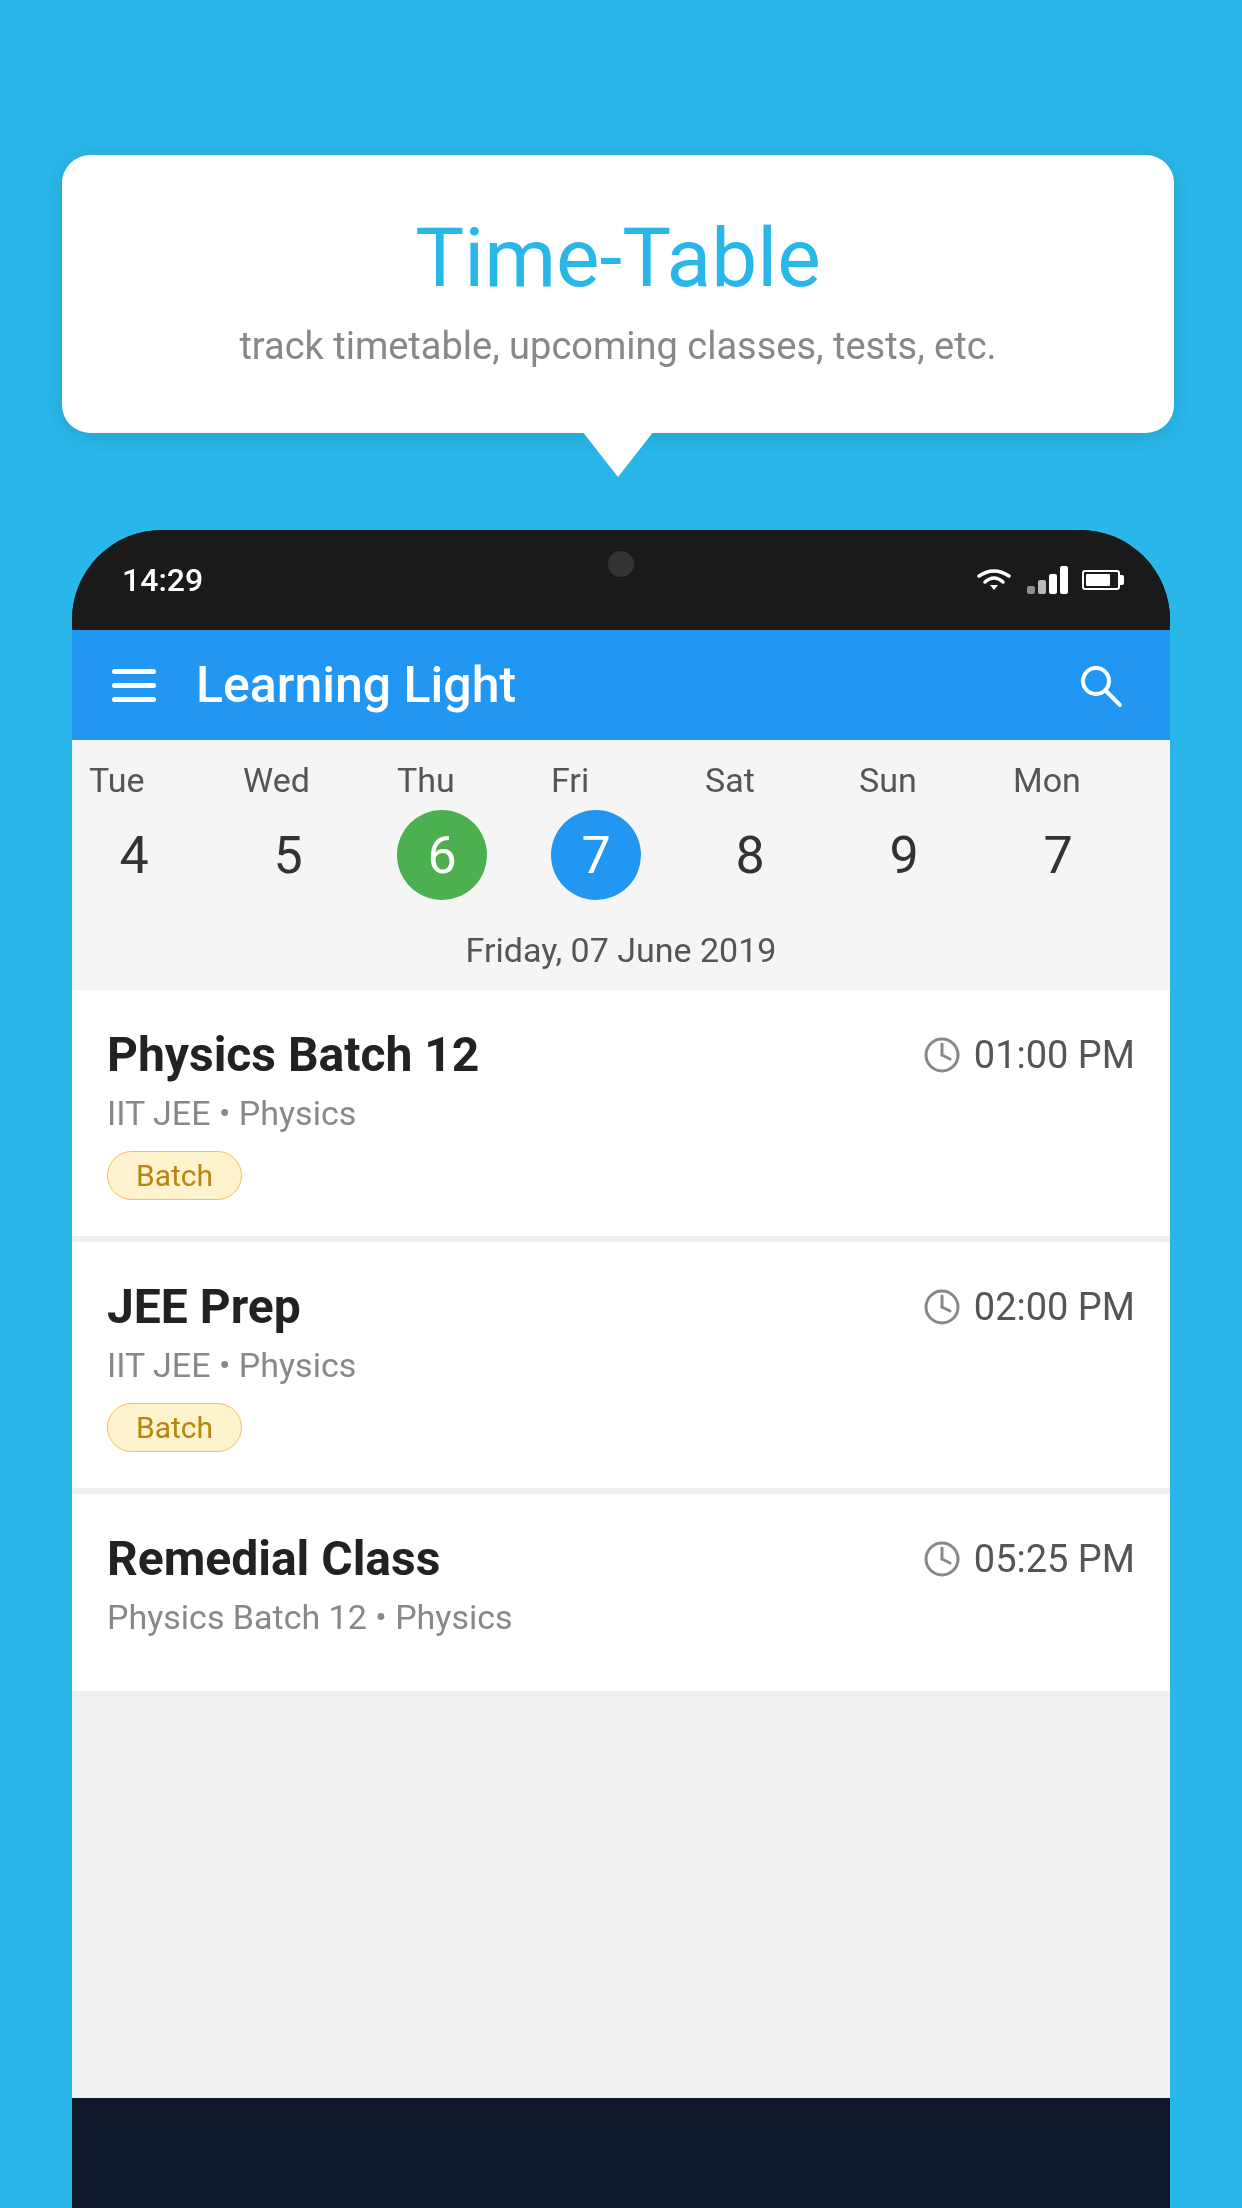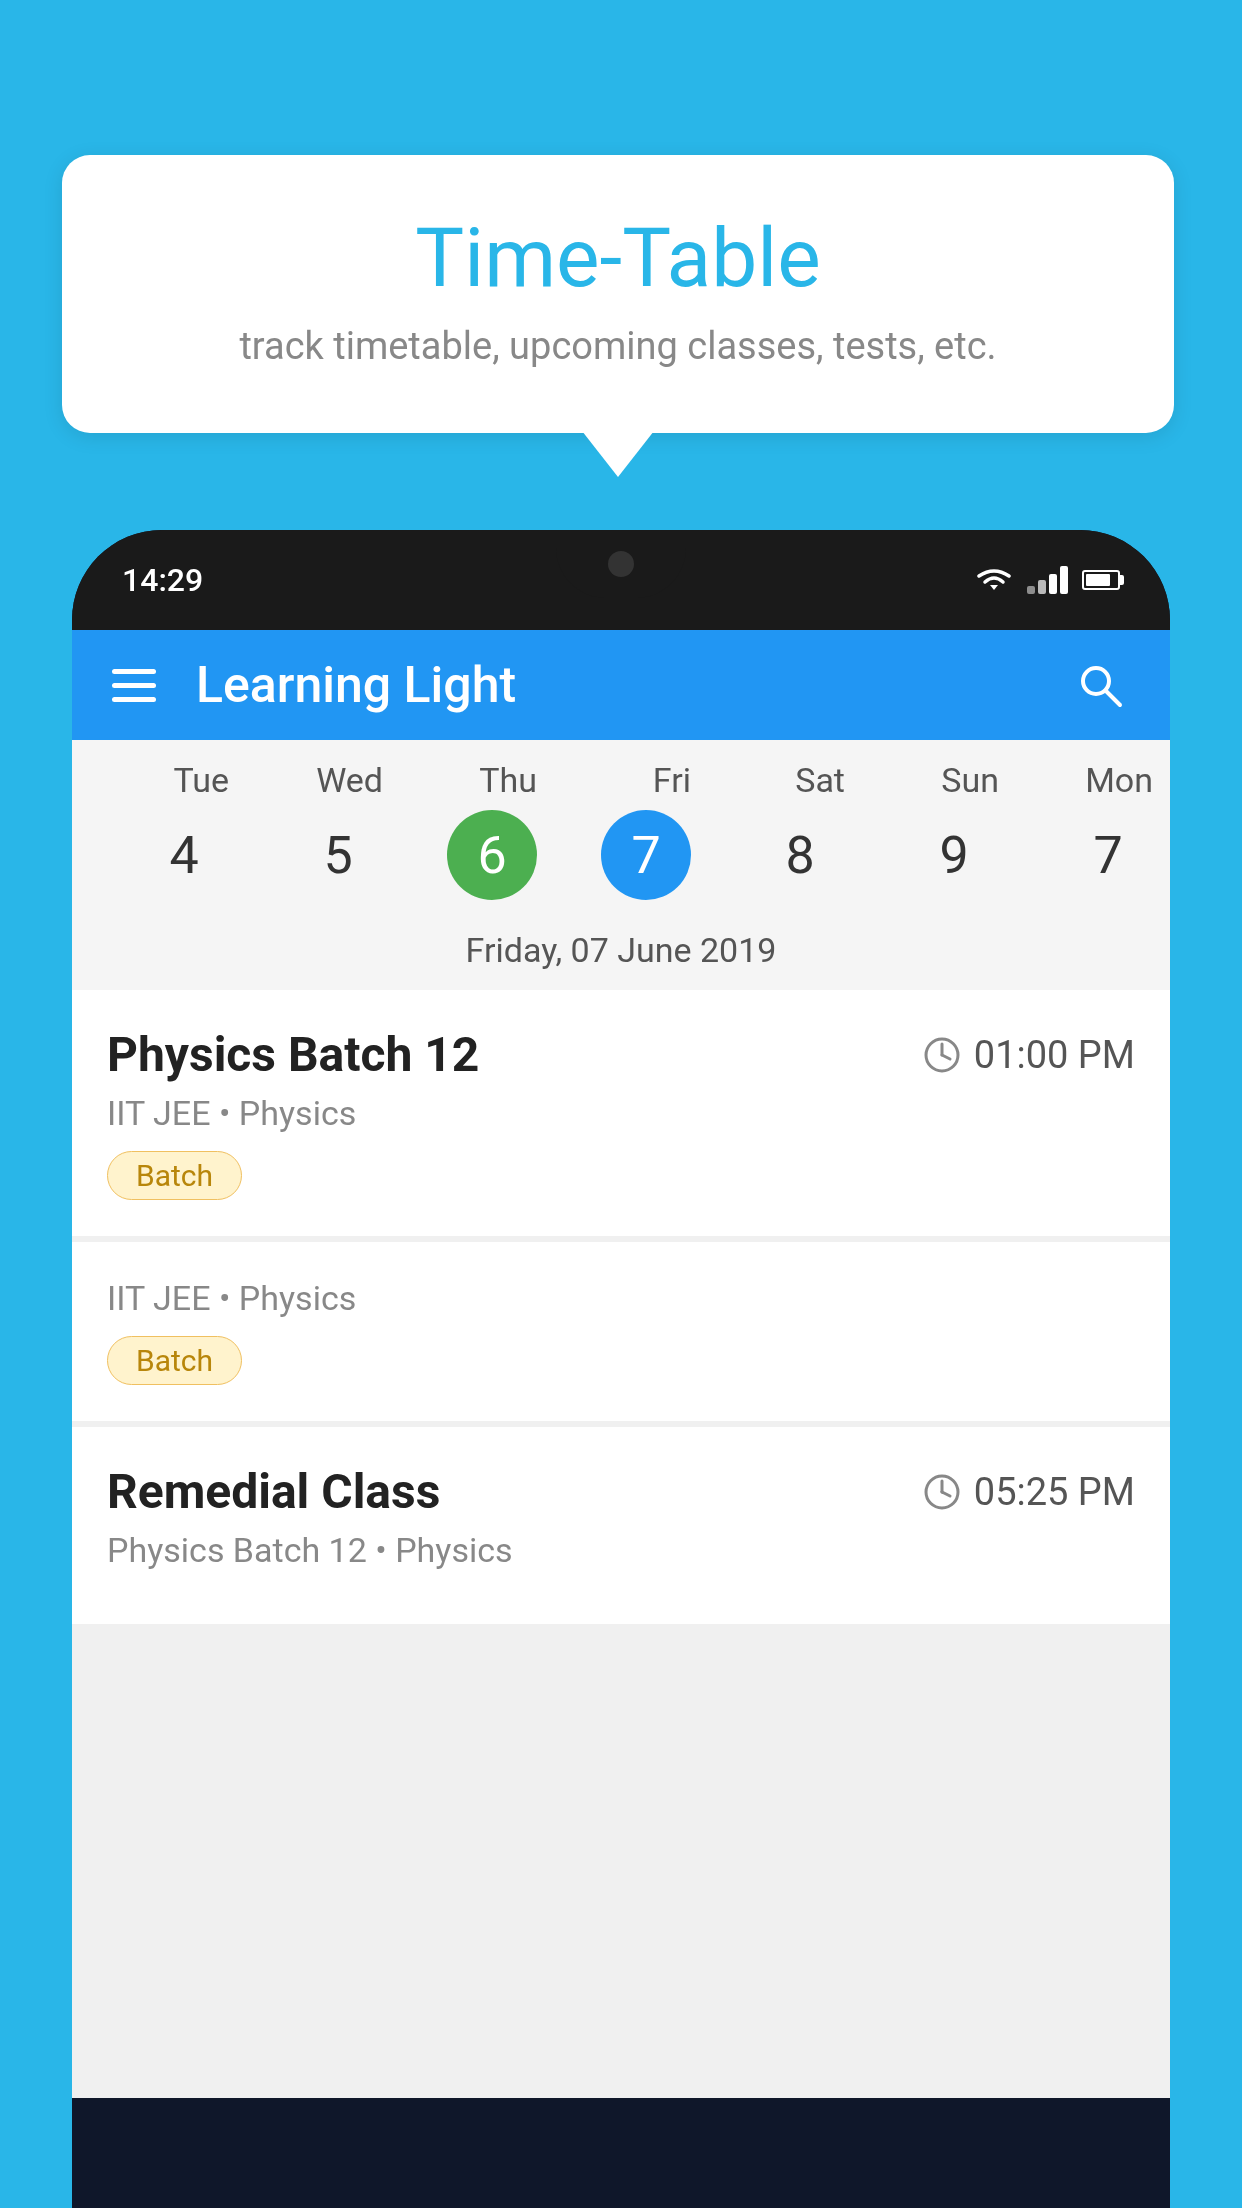--- a/index.html
+++ b/index.html
@@ -158,21 +158,21 @@
 
     .days-row {
       display: flex;
       justify-content: space-around;
       padding: 0 10px;
     }
 
     .day-col {
       display: flex;
       flex-direction: column;
-      align-items: flex-end;
+      align-items: flex-start;
       width: 140px;
       padding-bottom: 16px;
     }
 
     .day-name {
       font-size: 34px;
       color: #555;
       margin-bottom: 10px;
     }
 
@@ -404,20 +404,31 @@
           <line x1="20" y1="20" x2="20" y2="9" stroke="#888" stroke-width="3" stroke-linecap="round"></line>
           <line x1="20" y1="20" x2="28" y2="24" stroke="#888" stroke-width="3" stroke-linecap="round"></line>
         </svg>
         01:00 PM
       </span>
     </div>
     <div class="schedule-subtitle">IIT JEE • Physics</div>
     <span class="batch-badge">Batch</span>
   </div>
         <div class="schedule-item">
+    <div class="schedule-row-top">
+      <span class="schedule-title">JEE Prep</span>
+      <span class="schedule-time">
+        <svg width="40" height="40" viewBox="0 0 40 40">
+          <circle cx="20" cy="20" r="16" fill="none" stroke="#888" stroke-width="3"></circle>
+          <line x1="20" y1="20" x2="20" y2="9" stroke="#888" stroke-width="3" stroke-linecap="round"></line>
+          <line x1="20" y1="20" x2="28" y2="24" stroke="#888" stroke-width="3" stroke-linecap="round"></line>
+        </svg>
+        02:00 PM
+      </span>
+    </div>
     <div class="schedule-subtitle">IIT JEE • Physics</div>
     <span class="batch-badge">Batch</span>
   </div>
         <div class="schedule-item">
     <div class="schedule-row-top">
       <span class="schedule-title">Remedial Class</span>
       <span class="schedule-time">
         <svg width="40" height="40" viewBox="0 0 40 40">
           <circle cx="20" cy="20" r="16" fill="none" stroke="#888" stroke-width="3"></circle>
           <line x1="20" y1="20" x2="20" y2="9" stroke="#888" stroke-width="3" stroke-linecap="round"></line>

